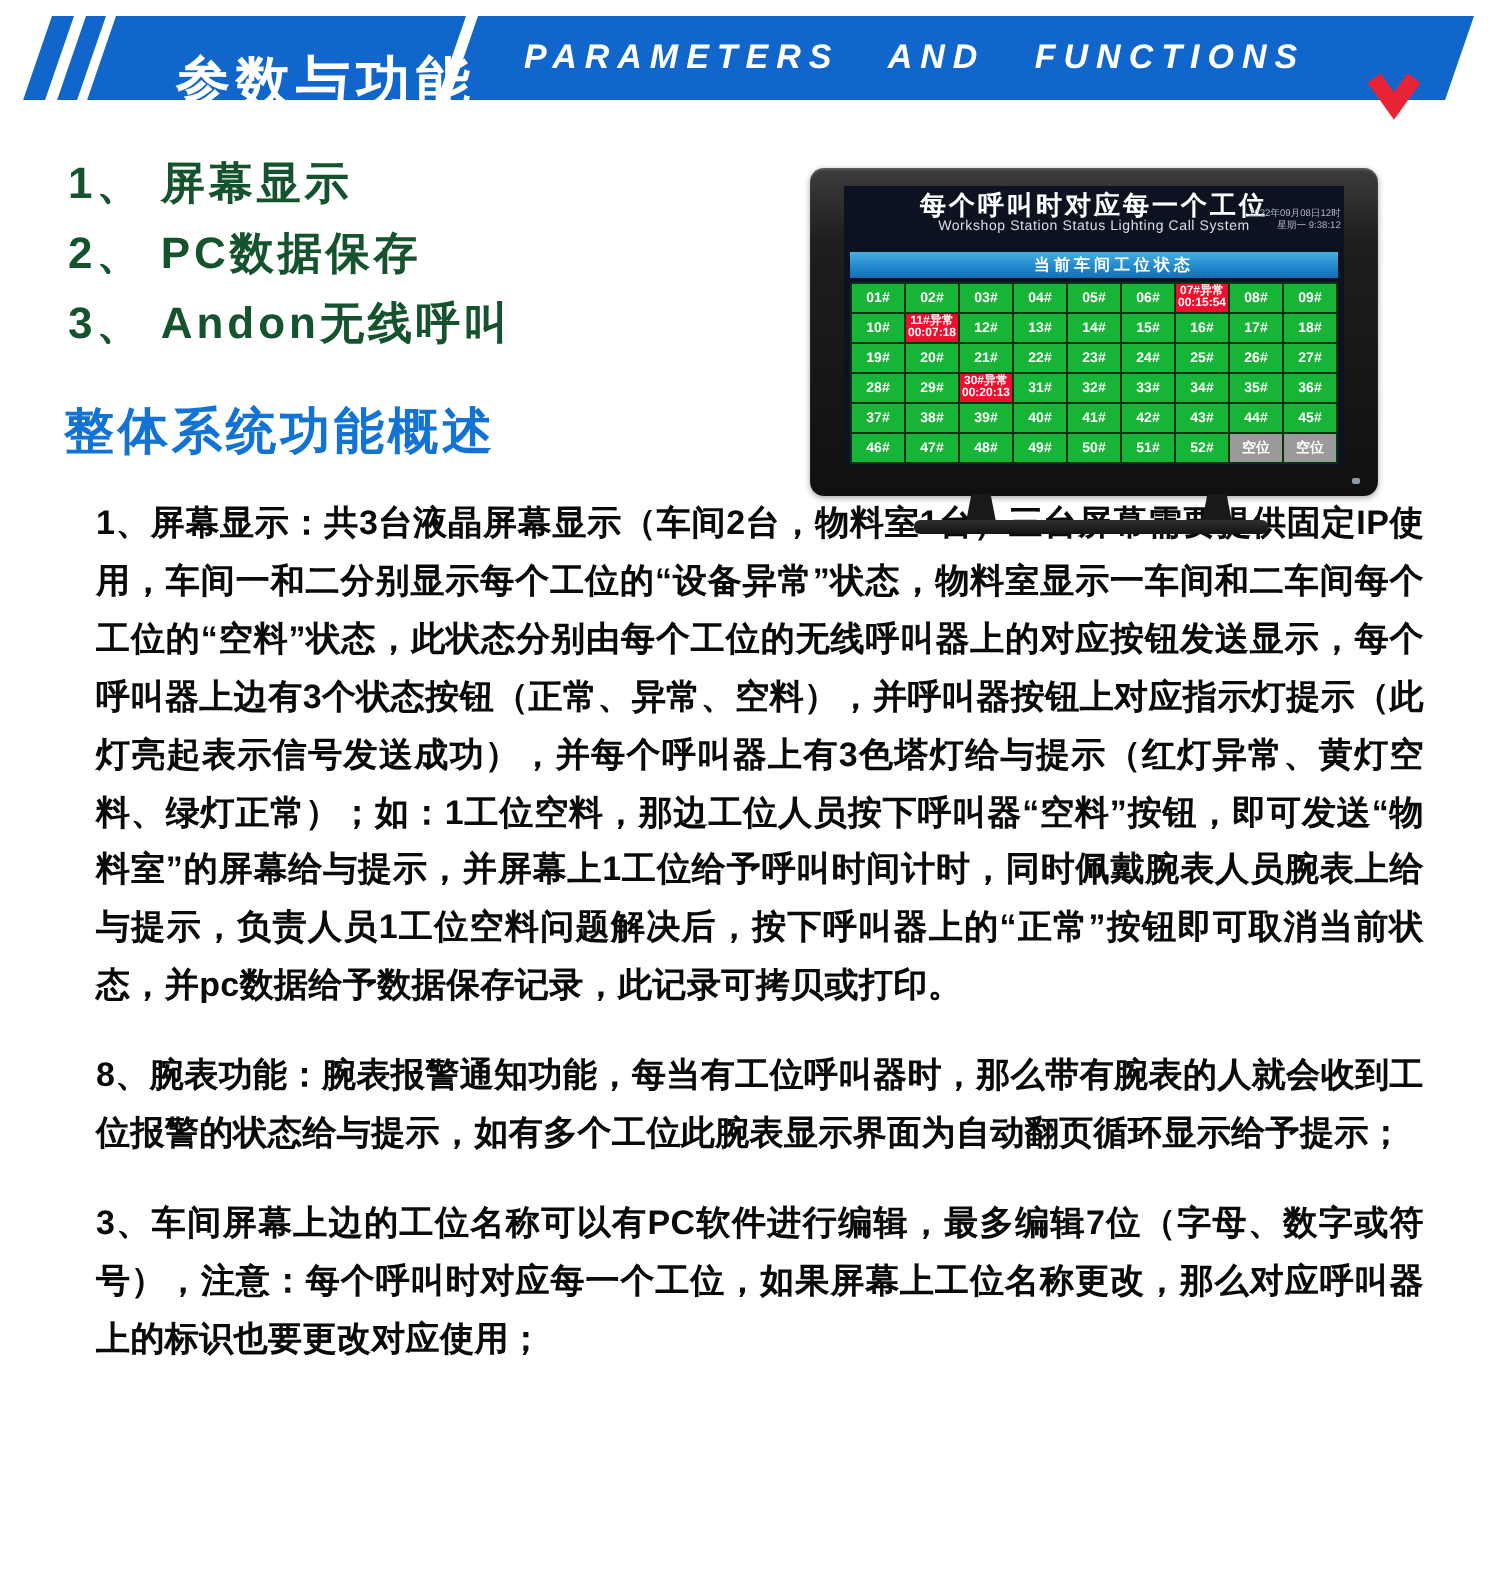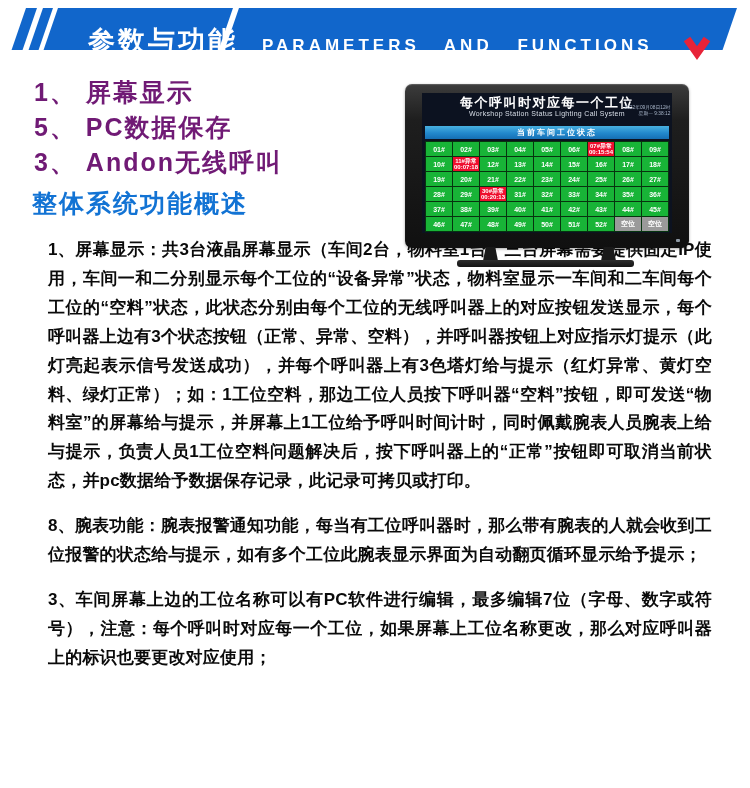--- a/index.html
+++ b/index.html
@@ -10,34 +10,34 @@
   .banner{position:relative;height:64px;}
   .skew{position:absolute;top:8px;height:42px;background:var(--blue,#1166cb);
         transform:skewX(-19deg);transform-origin:0 0;}
   .bA{left:26px;width:11px;}
   .bB{left:43px;width:10px;}
   .bMain{left:58px;width:679px;z-index:1;}
   .slash{position:absolute;top:8px;left:233px;width:6px;height:42px;background:#fff;
          transform:skewX(-19deg);transform-origin:0 0;z-index:2;}
   .banner-cn{position:absolute;left:88px;top:20px;height:36px;line-height:42px;z-index:3;
              color:#fff;font-size:27px;font-weight:bold;letter-spacing:3px;}
-  .banner-en{position:absolute;left:262px;top:24px;height:42px;line-height:44px;z-index:3;
-             color:#fff;font-size:17px;font-weight:bold;
+  .banner-en{position:absolute;left:262px;top:7px;height:42px;line-height:44px;z-index:3;
+             color:#fff;font-size:17px;font-style:italic;font-weight:bold;
              letter-spacing:4px;word-spacing:16px;}
   .arrow{position:absolute;left:683px;top:36px;width:28px;height:27px;z-index:4;}
 
   
   .content{padding:0 22px 0 32px;}
   .hw-heading,.ov-heading{color:var(--hblue,#1273d4);font-size:25px;font-weight:bold;
         letter-spacing:2px;margin:0;}
   .hw-heading{margin-top:16px;}
   .hw-list{list-style:none;margin:10px 0 0;padding:0;width:380px;}
-  .hw-list li{font-size:25px;font-weight:bold;color:#701a75;letter-spacing:2px;
+  .hw-list li{font-size:22px;font-weight:bold;color:#14532d;letter-spacing:2px;
         padding:7px 0 6px 2px;line-height:22px;}
-  .ov-heading{margin-top:8px;}
+  .ov-heading{margin-top:20px;}
   .paras{margin-top:14px;}
   .paras p{margin:16px;font-size:17px;line-height:28.9px;color:#0a0a0a;font-weight:700;
         word-break:break-all;text-align:justify;letter-spacing:0.2px;}
 
   
   .tv{position:absolute;left:405px;top:84px;width:284px;}
   .bezel{box-sizing:border-box;height:164px;border-radius:7px;
          background:linear-gradient(180deg,#3c3c3c 0%,#1e1e1e 22%,#101010 100%);
          padding:9px 17px 15px;position:relative;
          box-shadow:inset 0 1px 1px rgba(255,255,255,.18), 0 1px 3px rgba(0,0,0,.35);}
@@ -77,21 +77,21 @@
     <div class="banner-cn">参数与功能</div>
     <div class="banner-en">PARAMETERS AND FUNCTIONS</div>
     <svg class="arrow" viewBox="0 0 28 27">
       <polyline points="4,3 14,17 24,3" fill="none" stroke="#e82338" stroke-width="8"></polyline>
     </svg>
   </div>
 
   <div class="content">
     <ul class="hw-list">
       <li>1、 屏幕显示</li>
-      <li>5、 PC数据保存</li>
+      <li>2、 PC数据保存</li>
       <li>3、 Andon无线呼叫</li>
     </ul>
 
     <h2 class="ov-heading">整体系统功能概述</h2>
     <div class="paras">
       <p>1、屏幕显示：共3台液晶屏幕显示（车间2台，物料室1台）三台屏幕需要提供固定IP使用，车间一和二分别显示每个工位的“设备异常”状态，物料室显示一车间和二车间每个工位的“空料”状态，此状态分别由每个工位的无线呼叫器上的对应按钮发送显示，每个呼叫器上边有3个状态按钮（正常、异常、空料），并呼叫器按钮上对应指示灯提示（此灯亮起表示信号发送成功），并每个呼叫器上有3色塔灯给与提示（红灯异常、黄灯空料、绿灯正常）；如：1工位空料，那边工位人员按下呼叫器“空料”按钮，即可发送“物料室”的屏幕给与提示，并屏幕上1工位给予呼叫时间计时，同时佩戴腕表人员腕表上给与提示，负责人员1工位空料问题解决后，按下呼叫器上的“正常”按钮即可取消当前状态，并pc数据给予数据保存记录，此记录可拷贝或打印。</p>
       <p>8、腕表功能：腕表报警通知功能，每当有工位呼叫器时，那么带有腕表的人就会收到工位报警的状态给与提示，如有多个工位此腕表显示界面为自动翻页循环显示给予提示；</p>
       <p>3、车间屏幕上边的工位名称可以有PC软件进行编辑，最多编辑7位（字母、数字或符号），注意：每个呼叫时对应每一个工位，如果屏幕上工位名称更改，那么对应呼叫器上的标识也要更改对应使用；</p>
 
     </div>

